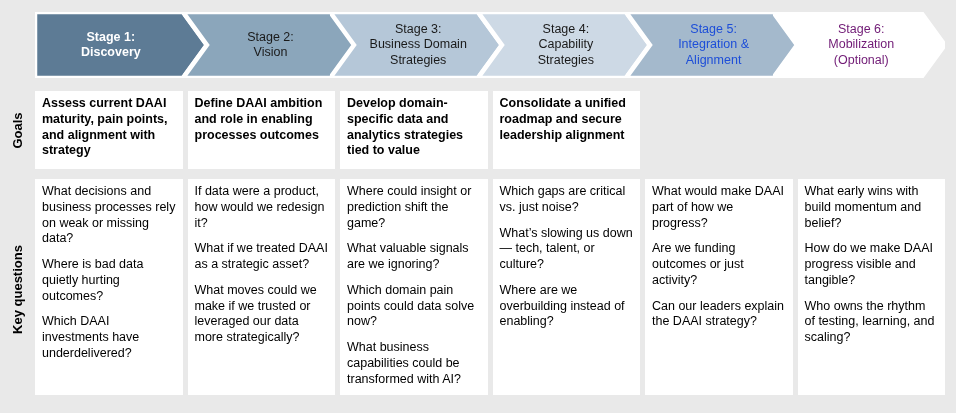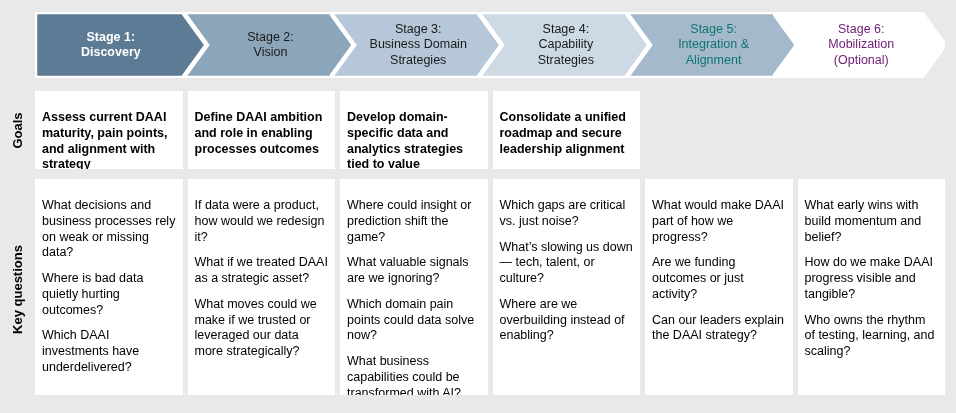--- a/index.html
+++ b/index.html
@@ -39,21 +39,21 @@
   .row-grid {
     position: absolute; left: 35px; width: 910px;
     display: grid;
     grid-template-columns: repeat(6, 1fr);
     column-gap: 5px;
   }
   .goals-row { top: 91px; height: 78px; }
   .kq-row { top: 179px; height: 216px; }
   .cell {
     background: #ffffff;
-    padding: 19px 7px 4px 7px;
+    padding: 5px 7px 4px 7px;
     font-size: 12.5px; line-height: 1.26;
     overflow: hidden;
   }
   .goals-row .cell { font-weight: 700; }
   .cell p { margin: 0 0 10px 0; }
   .cell p:last-child { margin-bottom: 0; }
 
   
   .side-label-box {
     position: absolute; left: 0; width: 34px;
@@ -100,21 +100,21 @@
         <polygon points="0,0 148,0 172,33 148,66 0,66 24,33" stroke="#ffffff" stroke-width="4.5" fill="#cdd9e5"></polygon>
       </svg>
       <div class="chev-label" style="color: rgb(26, 26, 26);">Stage 4:
 Capability
 Strategies</div>
     </div>
     <div class="chevron">
       <svg viewBox="0 0 172 66" preserveAspectRatio="none">
         <polygon points="0,0 148,0 172,33 148,66 0,66 24,33" stroke="#ffffff" stroke-width="4.5" fill="#a4b9cc"></polygon>
       </svg>
-      <div class="chev-label" style="color: #0f766e;">Stage 5:
+      <div class="chev-label" style="color: #1d4ed8;">Stage 5:
 Integration &amp;
 Alignment</div>
     </div>
     <div class="chevron">
       <svg viewBox="0 0 172 66" preserveAspectRatio="none">
         <polygon points="0,0 148,0 172,33 148,66 0,66 24,33" stroke="#ffffff" stroke-width="4.5" fill="#ffffff"></polygon>
       </svg>
       <div class="chev-label" style="color: #701a75;">Stage 6:
 Mobilization
 (Optional)</div>

